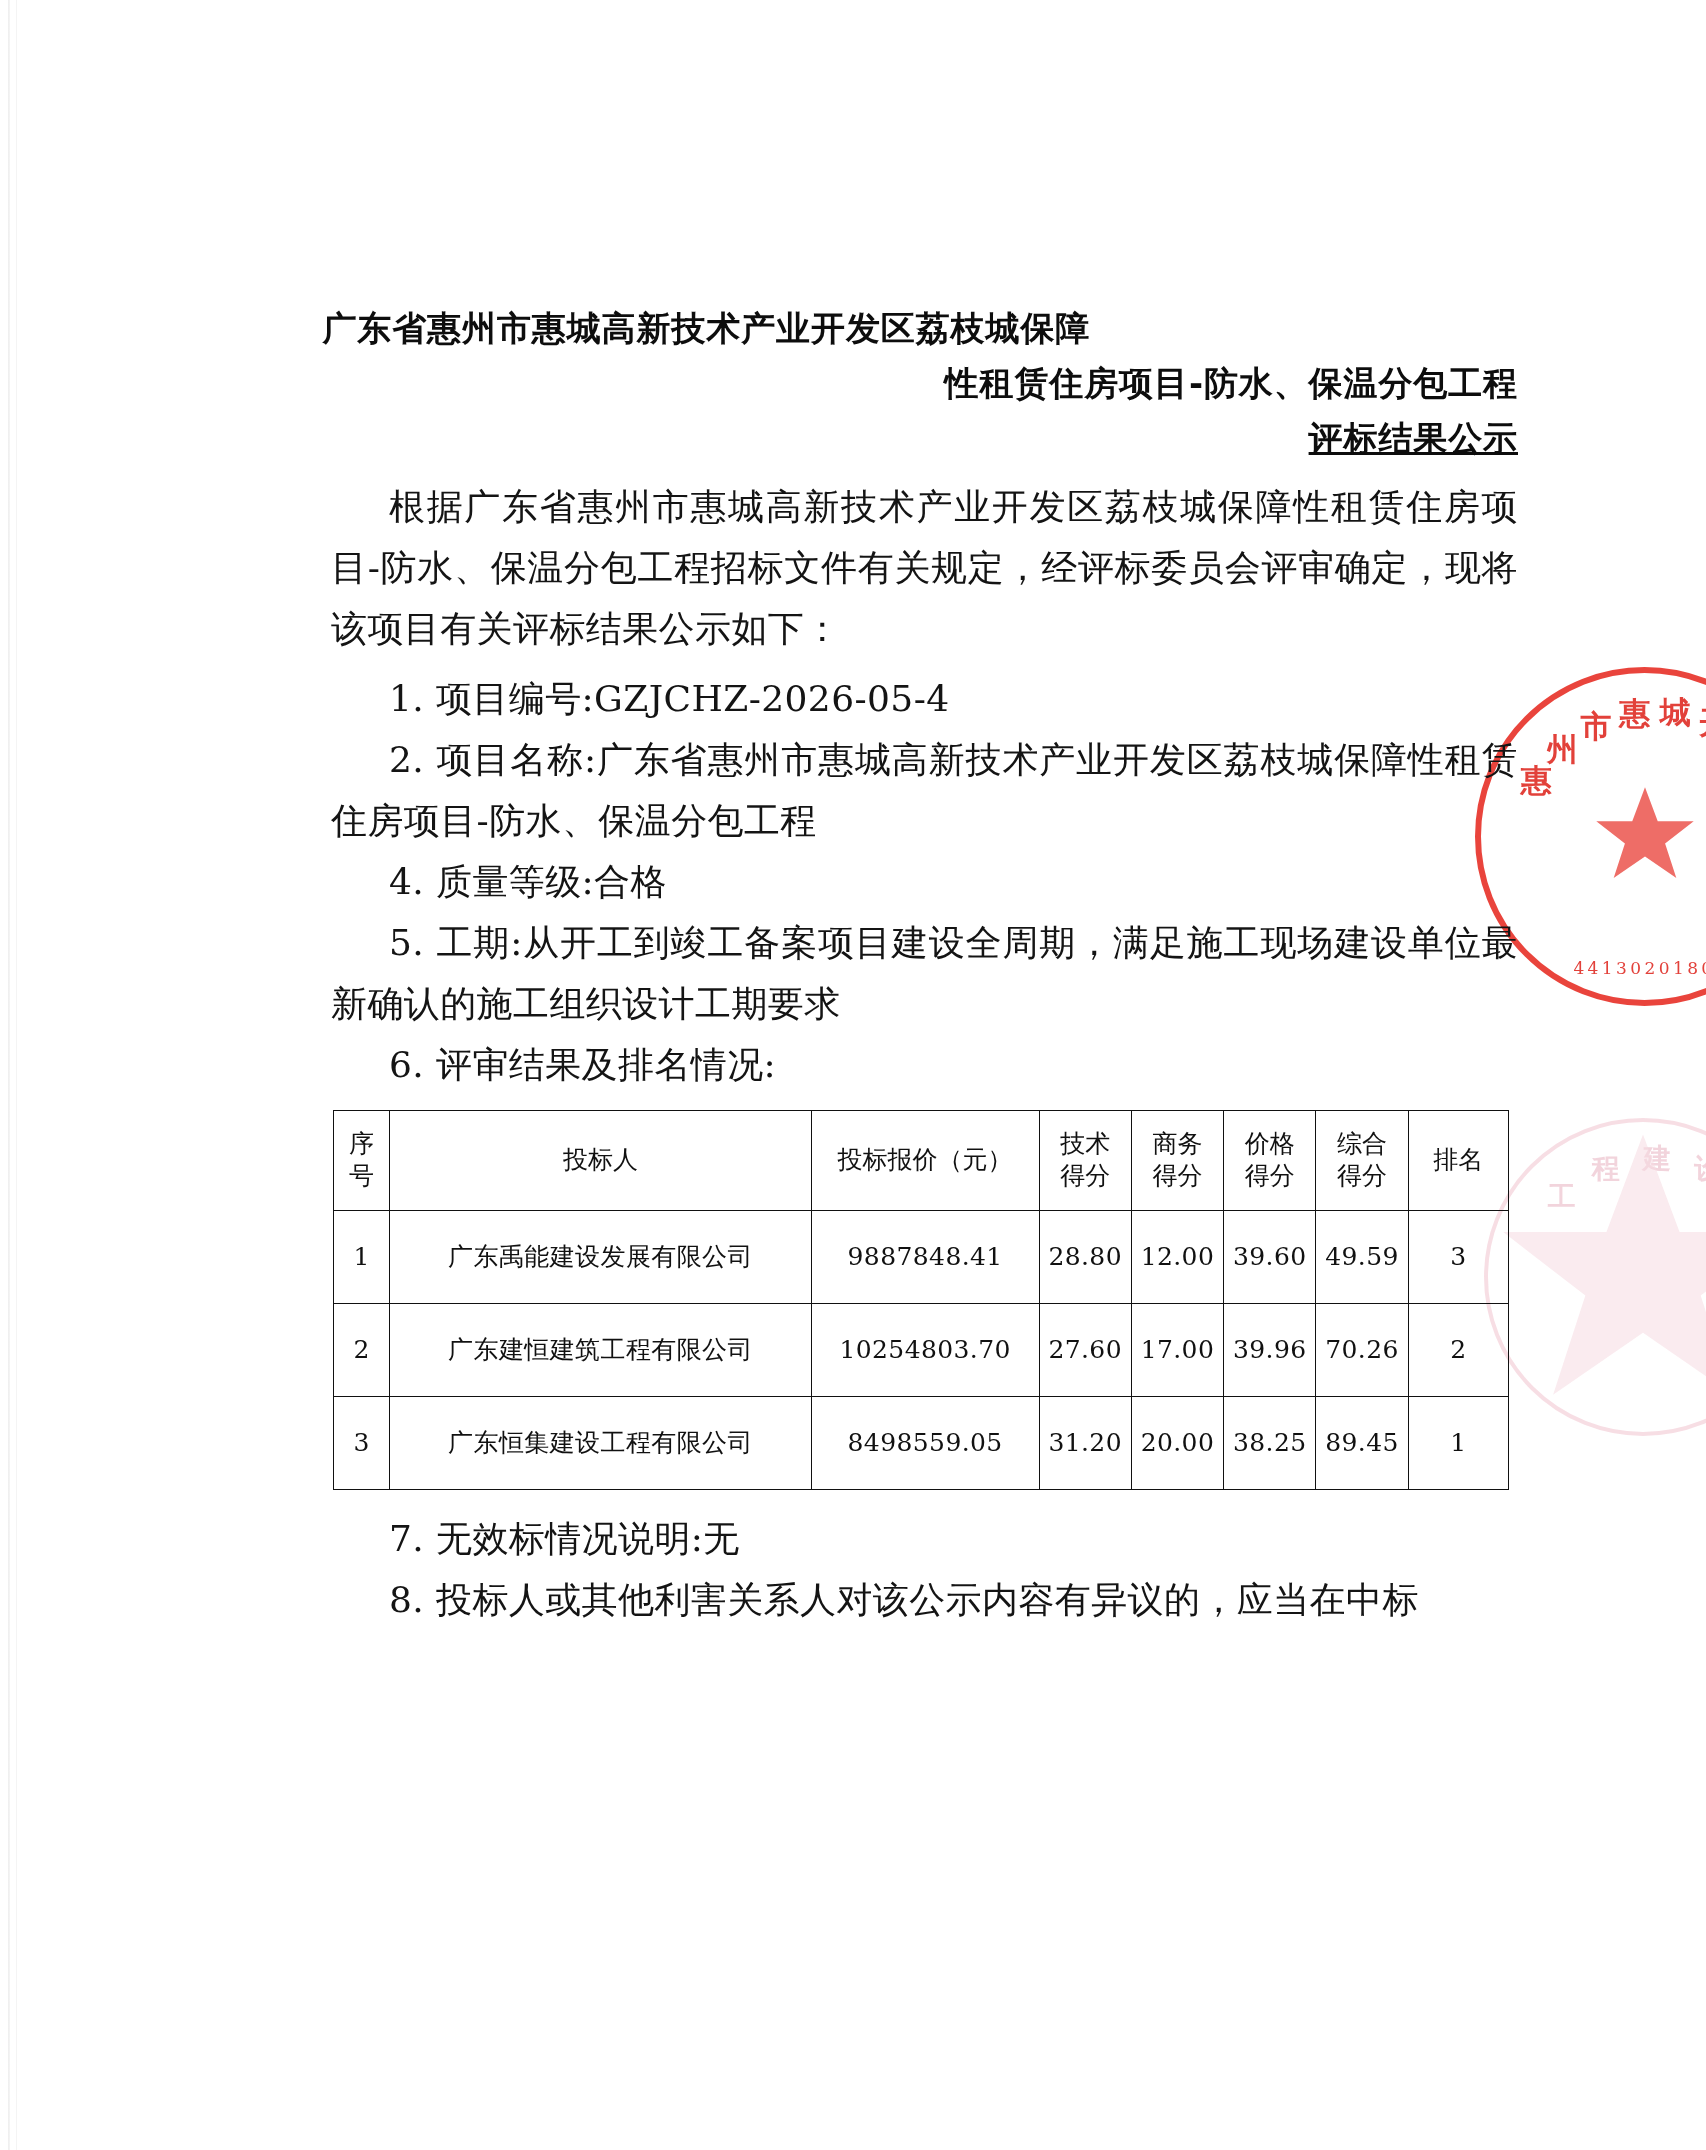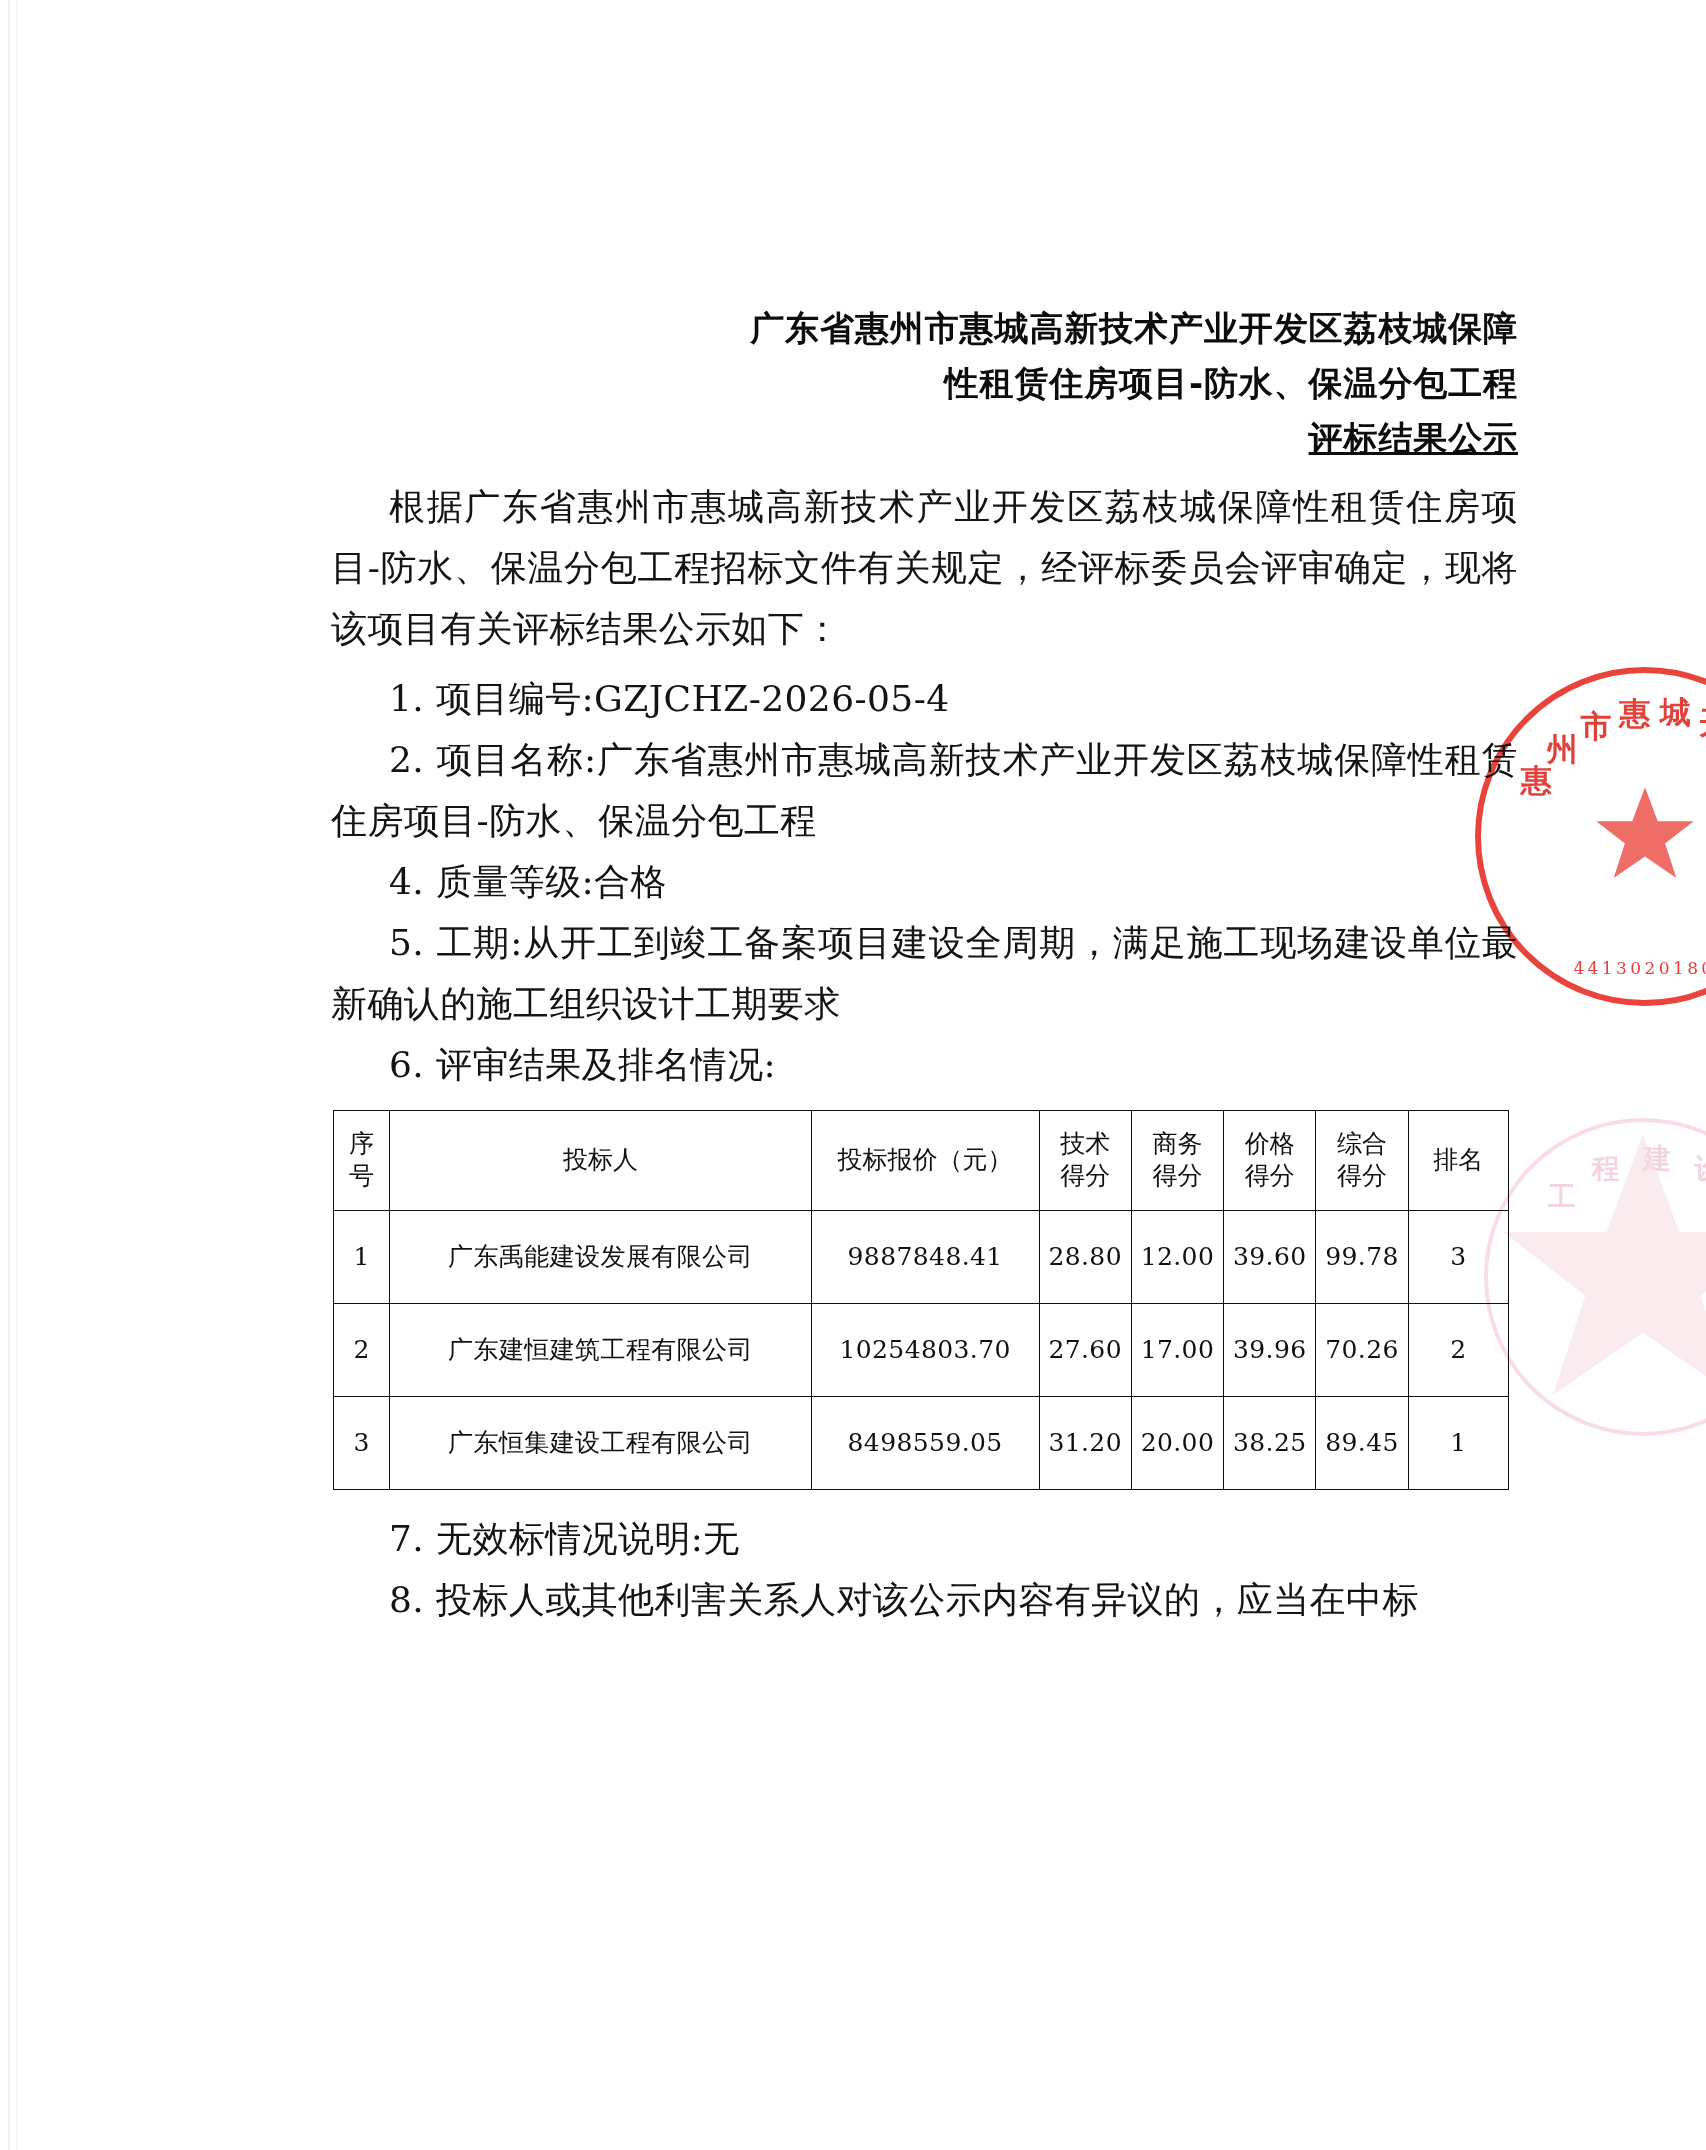--- a/index.html
+++ b/index.html
@@ -51,21 +51,21 @@
   .title-line {
     text-align: center;
     font-family: "DejaVu Sans", "Liberation Sans", sans-serif;
     font-weight: bold;
     font-size: 34px;
     line-height: 55px;
     letter-spacing: 0.9px;
     color: #0d0d0d;
     white-space: nowrap;
   }
-  .title-line.l1 { text-align: right; margin-left: -8.6px; }
+  .title-line.l1 { text-align: left; margin-left: -8.6px; }
   .title-line.l2 { text-align: right; margin-left: 26px; }
   .title-line.l3 { text-align: right; text-decoration: underline; }
 
   
   .para {
     font-size: 36px;
     line-height: 61px;
     letter-spacing: 0.4px;
     color: #141414;
     text-align: justify;
@@ -286,21 +286,21 @@
           </tr>
         </thead>
         <tbody>
           <tr>
             <td class="idx">1</td>
             <td class="bidder">广东禹能建设发展有限公司</td>
             <td class="price">9887848.41</td>
             <td class="score">28.80</td>
             <td class="score">12.00</td>
             <td class="score">39.60</td>
-            <td class="score">99.78</td>
+            <td class="score">49.59</td>
             <td class="rank">3</td>
           </tr>
           <tr>
             <td class="idx">2</td>
             <td class="bidder">广东建恒建筑工程有限公司</td>
             <td class="price">10254803.70</td>
             <td class="score">27.60</td>
             <td class="score">17.00</td>
             <td class="score">39.96</td>
             <td class="score">70.26</td>

